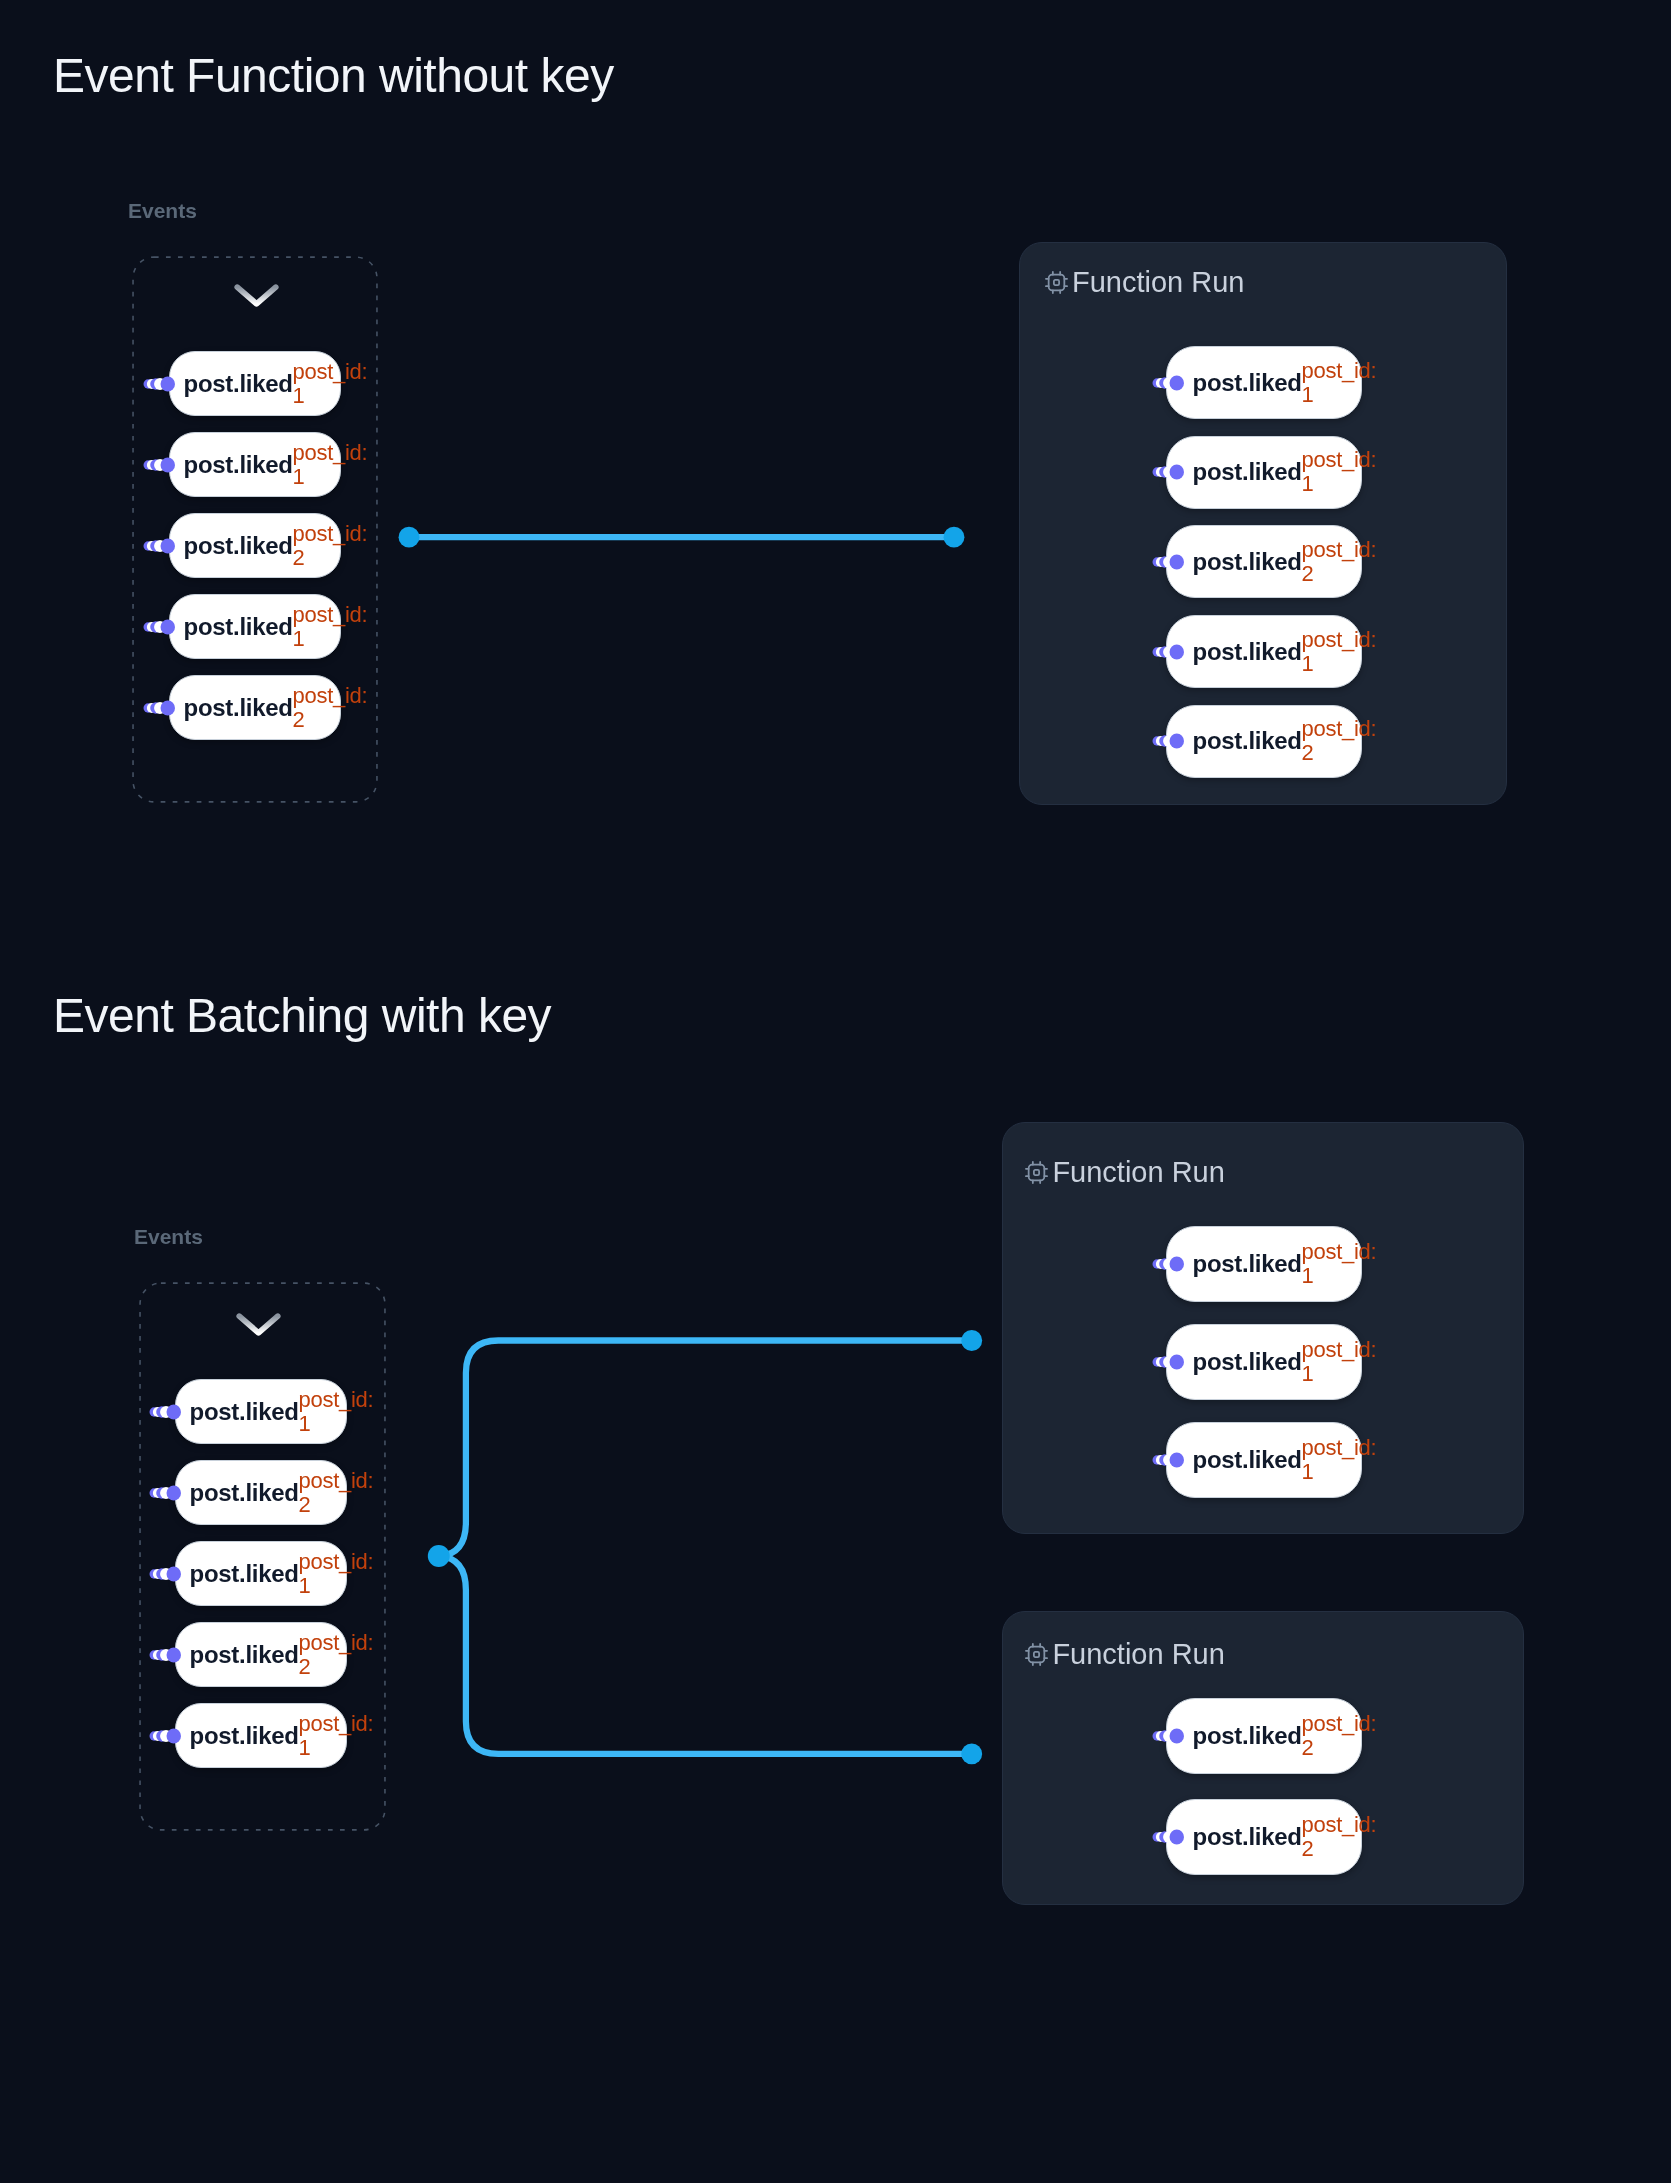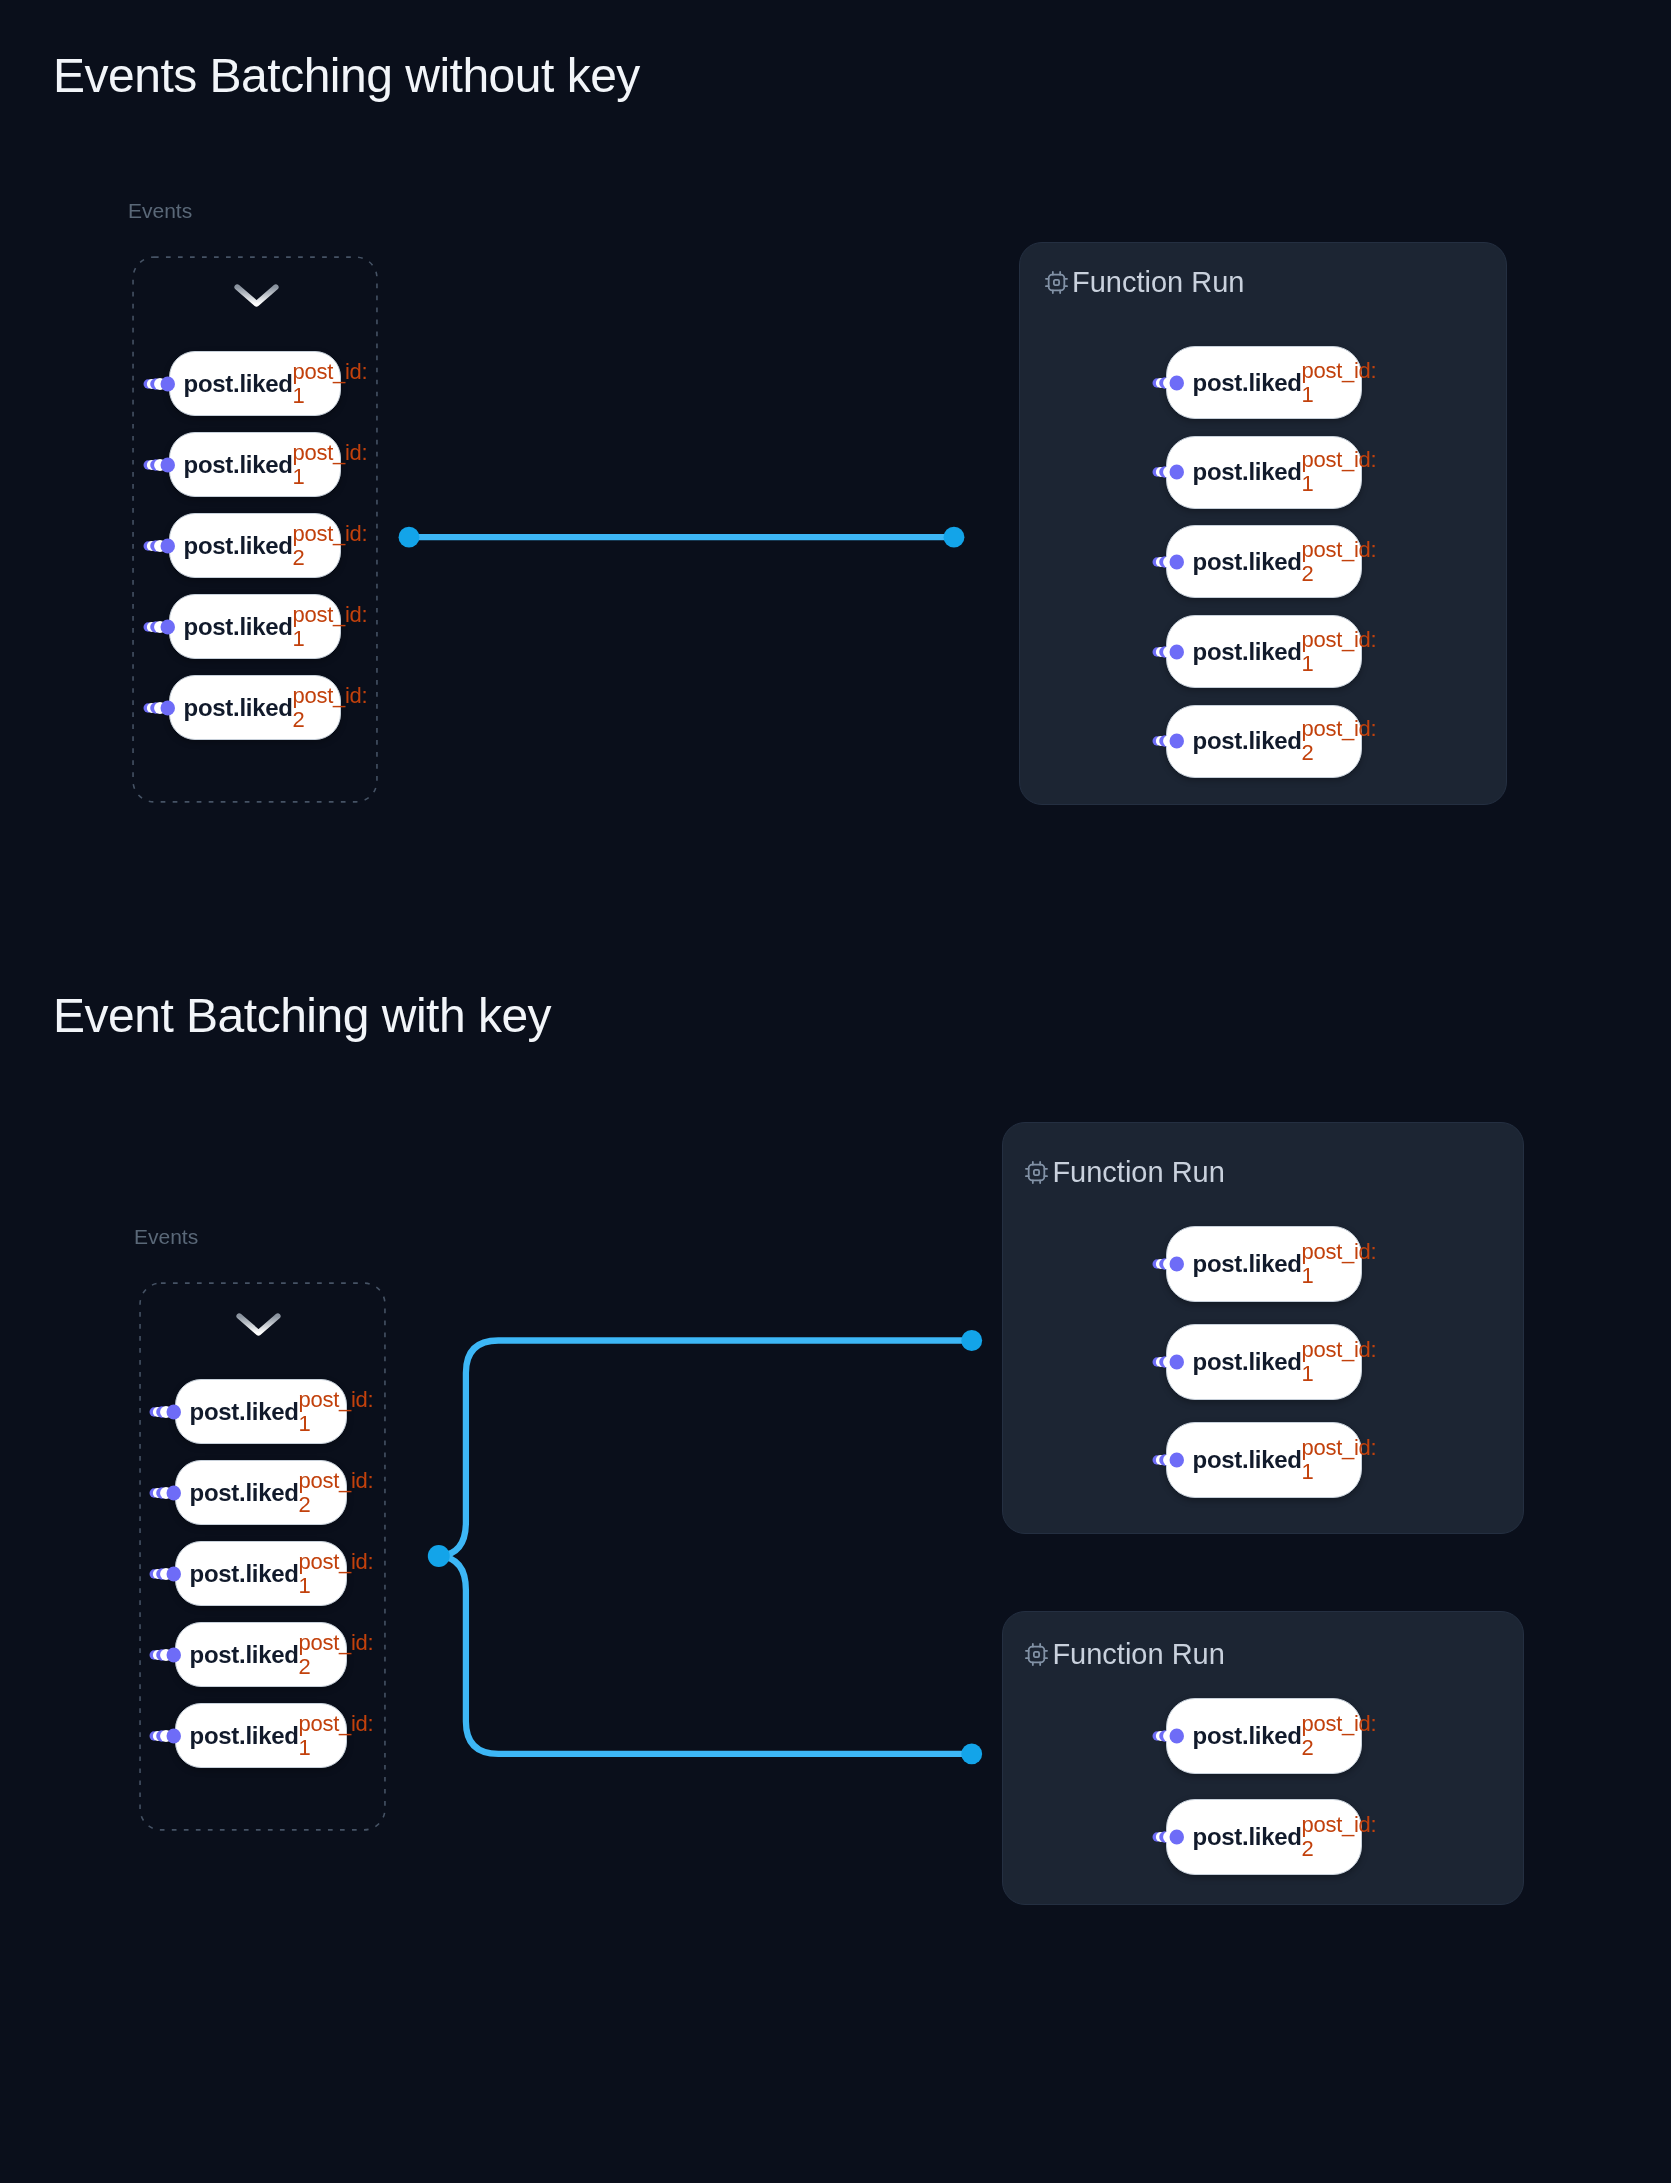--- a/index.html
+++ b/index.html
@@ -5,21 +5,21 @@
   html,body{margin:0;padding:0;background:#0a0f1b;}
   .stage{
     position:relative;width:1672px;height:2183px;background:#0a0f1b;
     font-family:"Liberation Sans","DejaVu Sans",sans-serif;overflow:hidden;
   }
   .section-title{
     position:absolute;left:53px;color:#f2f5f9;font-size:48px;line-height:1.1;
     font-weight:500;letter-spacing:-0.5px;white-space:nowrap;
   }
   .events-label{
-    position:absolute;color:#5a6878;font-size:21px;font-weight:400;white-space:nowrap;
+    position:absolute;color:#5a6878;font-size:21px;font-weight:700;white-space:nowrap;
   }
   .queue-box{position:absolute;}
   .queue-box > svg.dash{position:absolute;left:0;top:0;}
   .chevron{position:absolute;}
   .pill-col{position:absolute;display:flex;flex-direction:column;}
   .pill{
     background:#ffffff;border:1.6px solid #c7d0da;box-sizing:border-box;
     border-radius:29px;display:flex;flex-direction:row;align-items:center;
     justify-content:center;box-shadow:0 2.6px 6.3px rgba(0,0,0,.28);
   }
@@ -61,21 +61,21 @@
     <circle cx="783" cy="1029" r="20" fill="#13a4e9"></circle>
     <circle cx="1827" cy="1029" r="20" fill="#13a4e9"></circle>
 
     <path d="M 842 2981 Q 892 2977 892 2916 L 892 2630 Q 892 2568 954 2568 L 1860 2568" stroke="#3db7f6" stroke-width="12" fill="none" stroke-linecap="round"></path>
     <path d="M 842 2981 Q 892 2985 892 3046 L 892 3298 Q 892 3360 954 3360 L 1860 3360" stroke="#3db7f6" stroke-width="12" fill="none" stroke-linecap="round"></path>
     <circle cx="840" cy="2981" r="21" fill="#13a4e9"></circle>
     <circle cx="1861" cy="2568" r="20" fill="#13a4e9"></circle>
     <circle cx="1861" cy="3360" r="20" fill="#13a4e9"></circle>
   </svg>
 
-  <div class="section-title" style="top:50px;">Events Batching without key</div>
+  <div class="section-title" style="top:50px;">Event Function without key</div>
 
   <div class="events-label" style="left:128px;top:199px;">Events</div>
 
   <div class="queue-box" style="left:132px;top:256px;width:246px;height:547px;">
     <svg class="dash" width="246" height="547" viewBox="0 0 471 1047">
       <rect x="2" y="2" width="467" height="1043" rx="40" fill="none" stroke="#465365" stroke-width="3" stroke-dasharray="9 14"></rect>
     </svg>
     <svg class="chevron" style="left:101px;top:27px;" width="47" height="26" viewBox="0 0 90 50">
       <path d="M8 8 L45 40 L82 8" fill="none" stroke="url(#chevg)" stroke-width="11" stroke-linecap="round" stroke-linejoin="round"></path>
     </svg>

